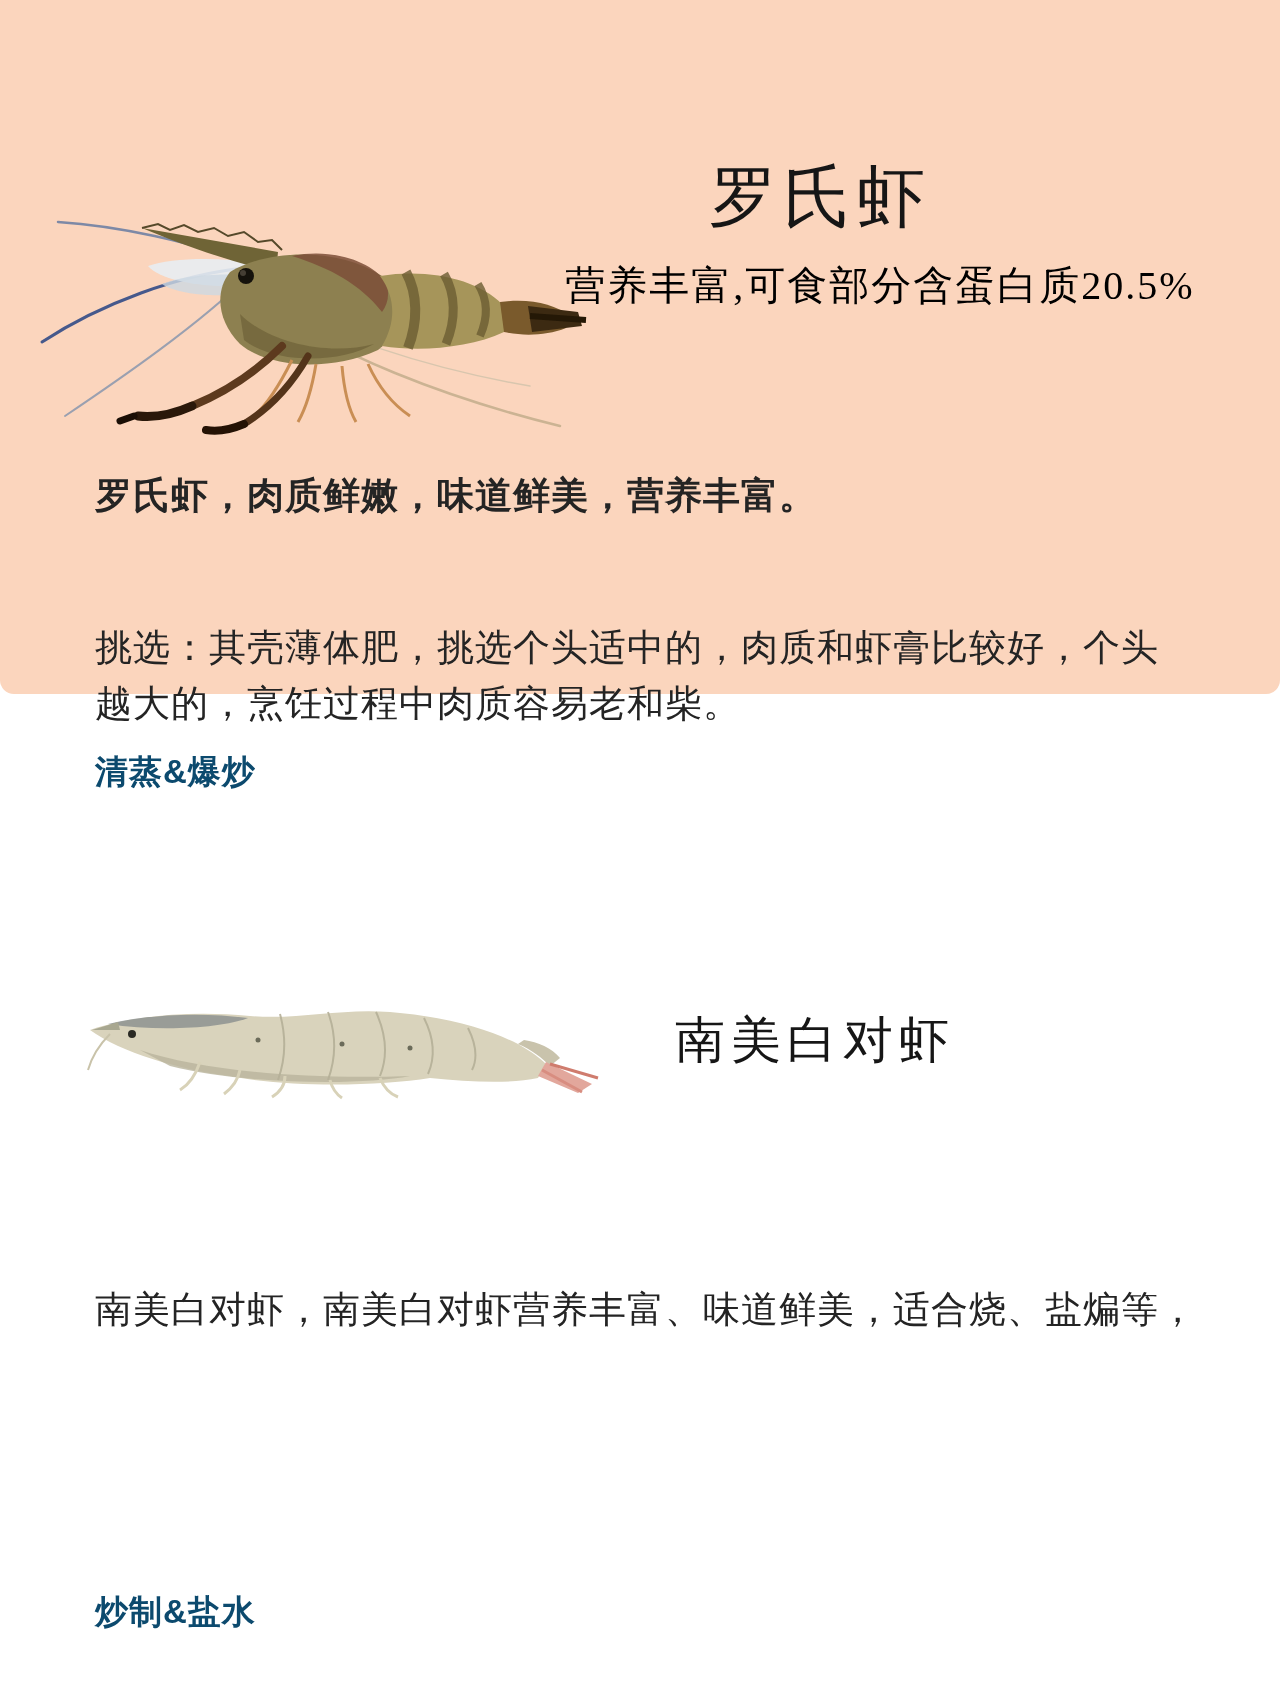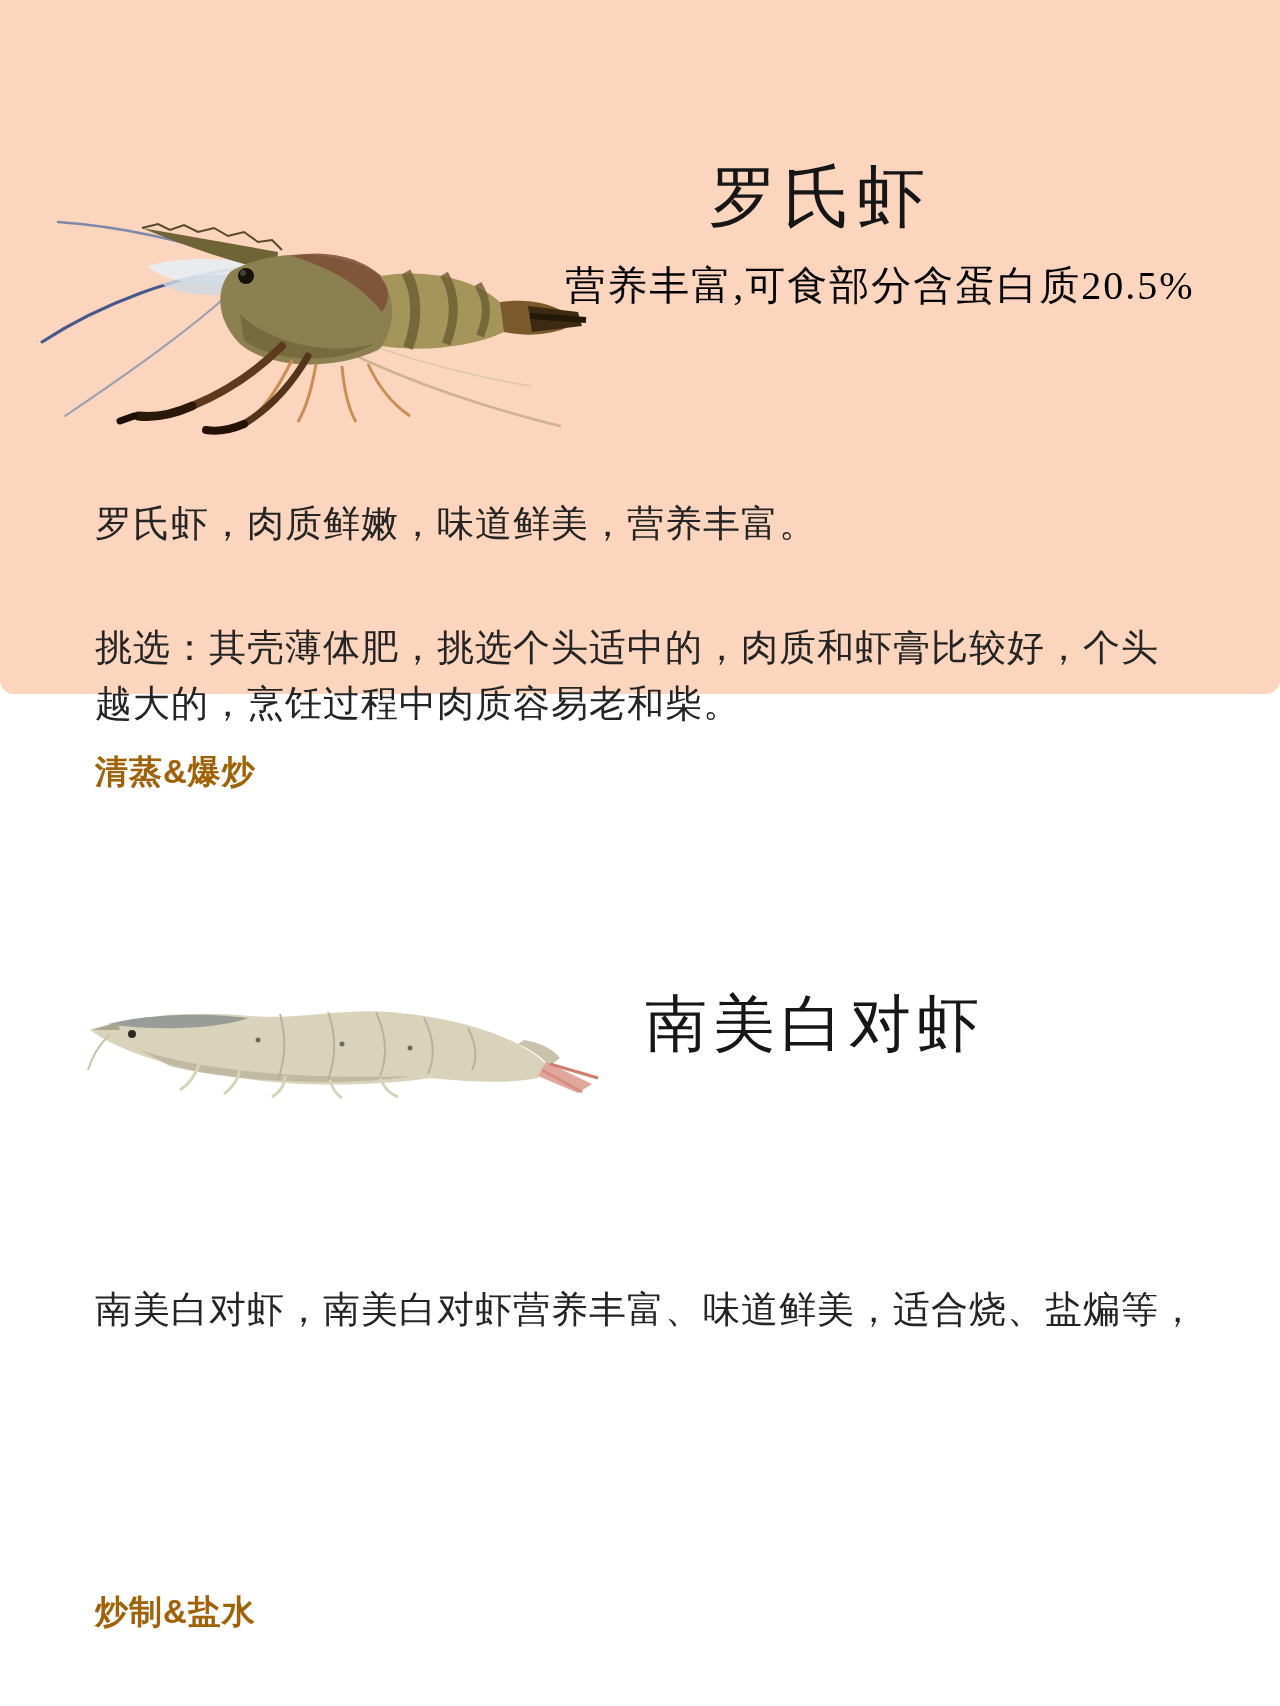--- a/index.html
+++ b/index.html
@@ -17,39 +17,39 @@
   .sec2 { top: 876px; height: 830px; background: #ffffff; }
 
   .abs { position: absolute; white-space: nowrap; }
 
   .title {
     margin: 0; font-weight: 500; text-align: center;
     font-family: "Liberation Serif", "DejaVu Serif", serif;
     color: #161616; letter-spacing: 6px;
   }
   .t1 { left: 500px; top: 158px; width: 640px; font-size: 68px; line-height: 78px; }
-  .t2 { left: 495px; top: 112px; width: 640px; font-size: 62px; line-height: 72px; }
+  .t2 { left: 495px; top: 128px; width: 640px; font-size: 50px; line-height: 72px; }
 
   .subtitle {
     text-align: center; color: #000000; letter-spacing: 2px;
   }
   .s1 { left: 555px; top: 262px; width: 650px; font-size: 40px; line-height: 48px; }
   .s2 { left: 533px; top: 208px; width: 640px; font-size: 42px; line-height: 50px; letter-spacing: 4px; }
 
   .bodytext { font-size: 37px; letter-spacing: 1px; color: #242424; }
   .line { white-space: nowrap; }
 
-  .p1 { left: 95px; top: 496px; line-height: 56px; }
+  .p1 { left: 95px; top: 468px; line-height: 56px; font-weight: bold; }
   .p2 { left: 95px; top: 620px; line-height: 56px; }
   .p3 { left: 95px; top: 404px; line-height: 60px; }
   .p4 { left: 95px; top: 559px; line-height: 60px; }
 
   .cook {
     font-family: "Liberation Sans", "DejaVu Sans", sans-serif;
-    font-weight: 700; font-size: 33px; color: #a16207; letter-spacing: 1px;
+    font-weight: 700; font-size: 33px; color: #0c4a6e; letter-spacing: 1px;
   }
   .c1 { left: 95px; top: 750px; }
   .c2 { left: 95px; top: 714px; }
 
   .shrimp-svg { position: absolute; display: block; }
   .sh1 { left: 30px; top: 163px; width: 560px; height: 272px; }
   .sh2 { left: 80px; top: 124px; width: 520px; height: 100px; }
 </style>
 </head>
 <body>

